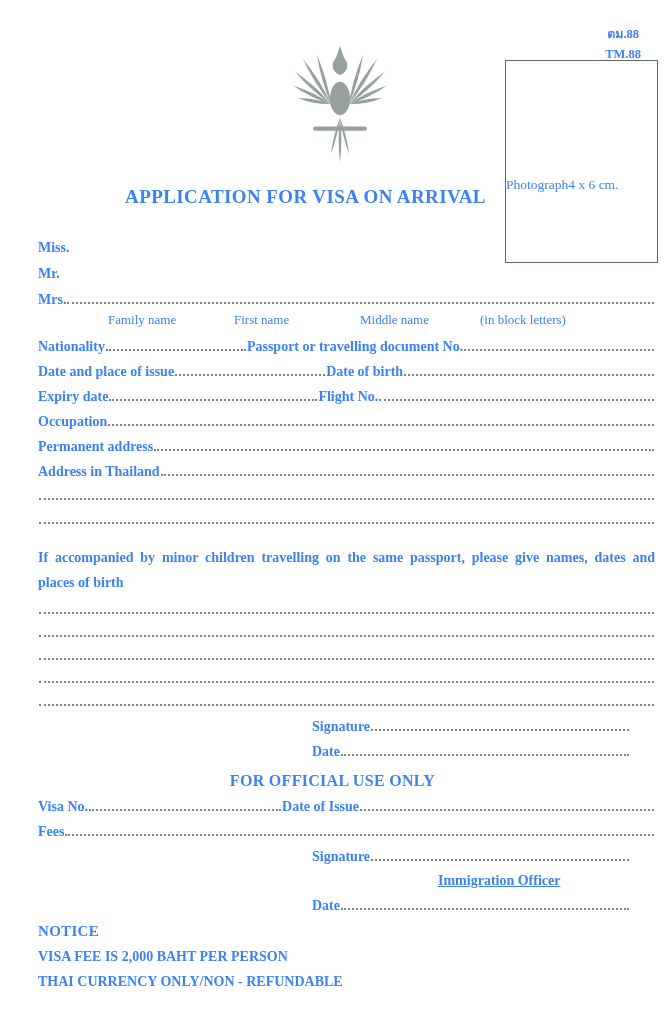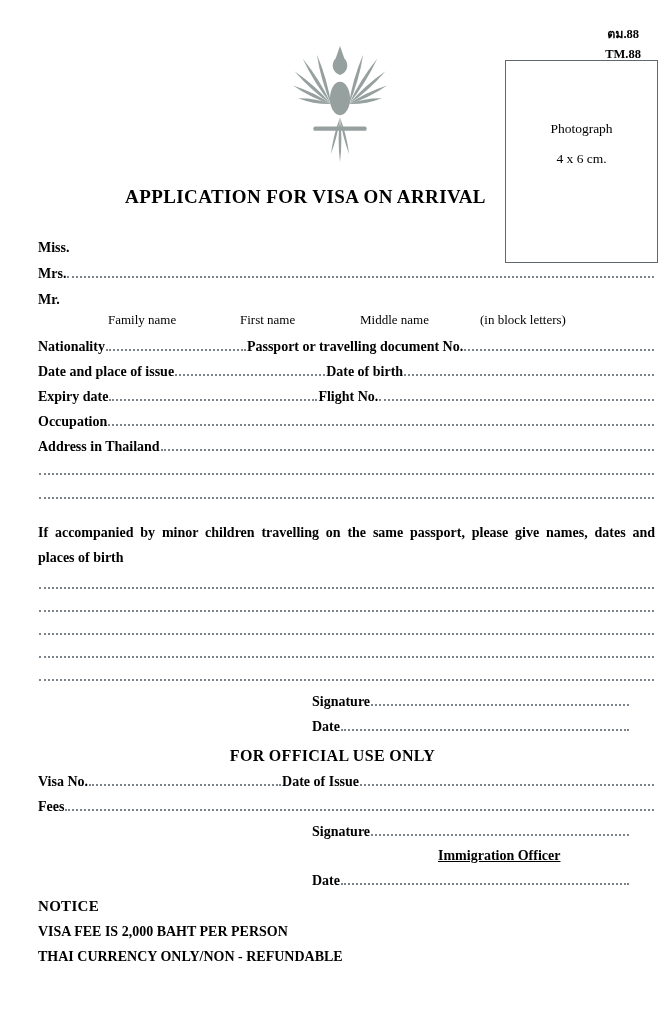--- a/index.html
+++ b/index.html
@@ -2,33 +2,33 @@
 <html><head>
 <meta charset="utf-8">
 <style>
   html,body { margin:0; padding:0; background:#e8e8e8; }
   .page {
     position:relative;
     width:667px; height:1024px;
     margin:0 auto;
     background:#ffffff;
     font-family:"Liberation Serif","DejaVu Serif",serif;
-    color:#000000;
+    color:#3b82f6;
     overflow:hidden;
   }
   .form-no {
     position:absolute; top:24px; right:26px;
     font-weight:bold; font-size:12.5px; line-height:1.6;
     text-align:center;
   }
   .photo-box {
     position:absolute; left:505px; top:60px;
     width:153px; height:203px;
     border:1px solid #5f696d;
-    display:flex; flex-direction:column; align-items:center;
+    display:flex; flex-direction:row; align-items:center;
     padding-top:60px; box-sizing:border-box;
     font-size:13.5px;
   }
   .photo-box div { margin-bottom:14px; }
   .garuda { position:absolute; left:284px; top:46px; width:112px; height:134px; }
   .title {
     position:absolute; top:186px; left:0; width:611px;
     text-align:center; font-weight:bold; font-size:19px; letter-spacing:0.4px;
   }
   .content {
@@ -44,21 +44,21 @@
     border-bottom:2px dotted #7a848a;
     margin:0 1px 4px 1px;
   }
   .dots.w140 { flex:0 0 140px; }
   .dots.w150 { flex:0 0 150px; }
   .dots.w208 { flex:0 0 208px; }
   .dots.w192 { flex:0 0 192px; }
   .sublabels { position:relative; height:22px; font-size:13px; font-weight:normal; }
   .sublabels span { position:absolute; bottom:2px; white-space:nowrap; }
   .sub-0 { left:70px; }
-  .sub-1 { left:202px; }
+  .sub-1 { left:196px; }
   .sub-2 { left:322px; }
   .sub-3 { left:442px; }
   .para { font-size:14px; font-weight:bold; line-height:25px; }
   .para .l1 { text-align:justify; text-align-last:justify;margin-top:17px; }
   .sig-row { padding-left:274px; margin-right:25px; }
   .officer-row { padding-left:400px; height:24px;text-decoration:underline; }
   .official-heading {
     height:30px; display:flex; align-items:flex-end; justify-content:center;
     font-weight:bold; font-size:16px; letter-spacing:0.3px;
     margin-right:28px;
@@ -109,25 +109,25 @@
   </svg>
 
   <div class="title">APPLICATION FOR VISA ON ARRIVAL</div>
 
   <div class="content">
 
     <div class="row h26">
       <span class="lbl">Miss.</span>
     </div>
     <div class="row h26">
+      <span class="lbl">Mr.</span>
+    </div>
+    <div class="row h26">
       <span class="lbl">Mrs.</span>
       <span class="dots"></span>
-    </div>
-    <div class="row h26">
-      <span class="lbl">Mr.</span>
     </div>
 
     <div class="sublabels">
       <span class="sub-0">Family name</span>
       <span class="sub-1">First name</span>
       <span class="sub-2">Middle name</span>
       <span class="sub-3">(in block letters)</span>
     </div>
 
     <div class="row">
@@ -149,20 +149,24 @@
       <span class="dots w208"></span>
       <span class="lbl">Flight No.</span>
       <span class="dots"></span>
     </div>
 
     <div class="row">
       <span class="lbl">Occupation</span>
       <span class="dots"></span>
     </div>
 
+    <div class="row">
+      <span class="lbl">Permanent address</span>
+      <span class="dots"></span>
+    </div>
 
     <div class="row">
       <span class="lbl">Address in Thailand</span>
       <span class="dots"></span>
     </div>
 
 
     <div class="row h24">
       <span class="dots"></span>
     </div>

